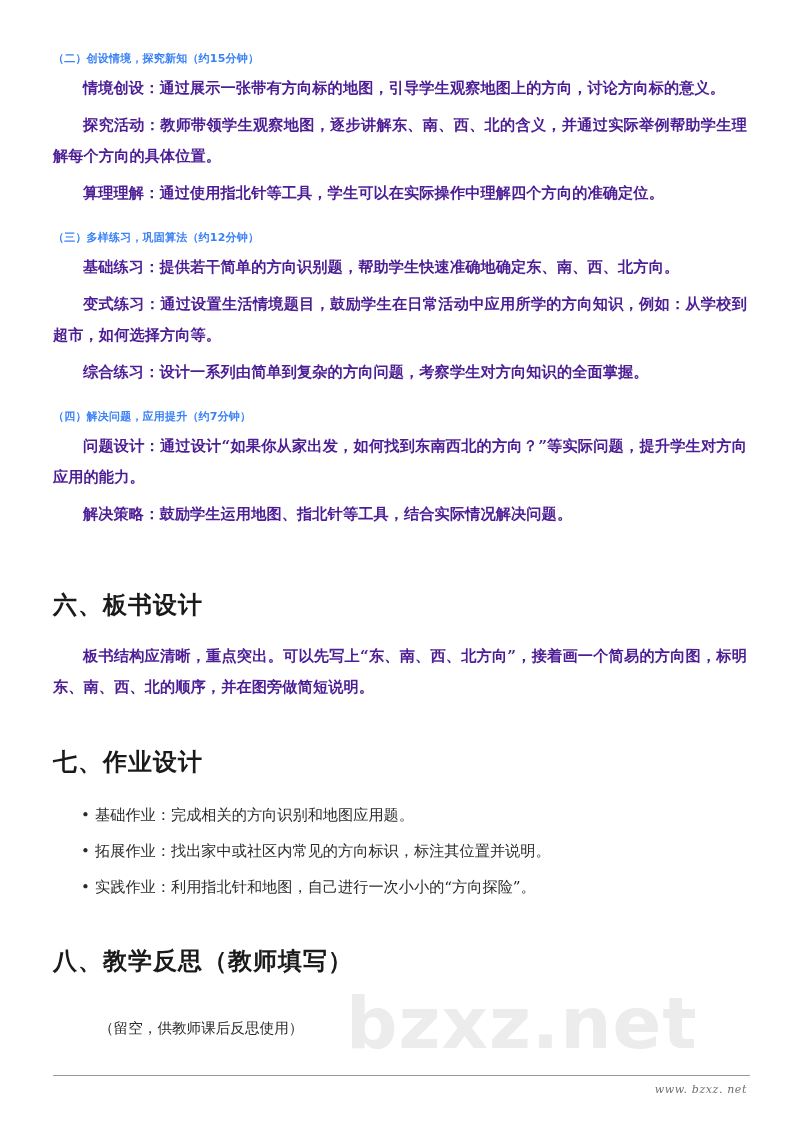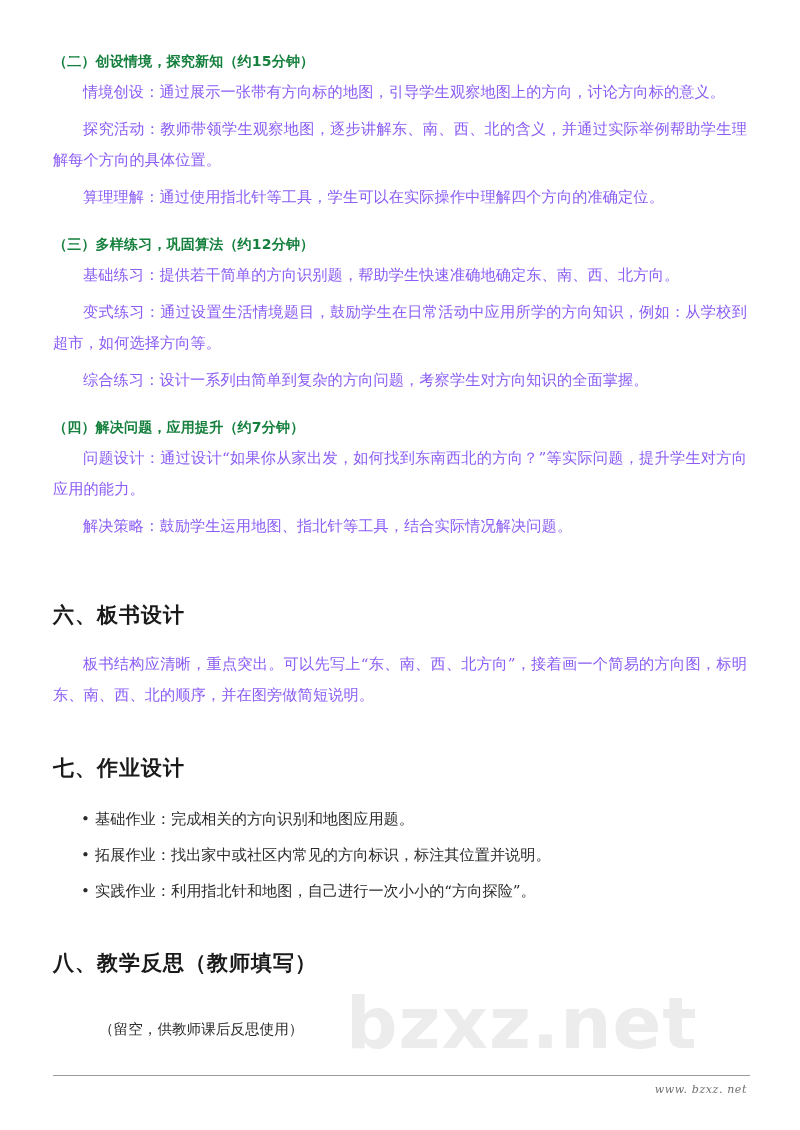--- a/index.html
+++ b/index.html
@@ -57,41 +57,42 @@
     font-size: 11px;
     color: #6f6f6f;
     letter-spacing: 0.6px;
     white-space: nowrap;
     margin-left: 30px;
   }
   
   .subhead {
     font-family: "DejaVu Sans", "Liberation Sans", sans-serif;
     font-weight: bold;
-    font-size: 14px;
-    color: #15803d;
+    font-size: 11px;
+    color: #3b82f6;
     line-height: 1.35;
     margin: 0 0 6px 0;
     letter-spacing: 0.2px;
   }
   .para {
     font-family: "DejaVu Serif", "Liberation Serif", serif;
     font-size: 15.2px;
-    color: #8b5cf6;
+    color: #4c1d95;
     line-height: 31px;
     margin: 0 0 6px 0;
     text-indent: 30px;
     text-align: justify;
     text-justify: inter-ideograph;
     letter-spacing: 0.1px;
+    font-weight: bold;
   }
   .major-head {
     font-family: "DejaVu Sans", "Liberation Sans", sans-serif;
     font-weight: bold;
-    font-size: 21px;
+    font-size: 24px;
     color: #1a1a1a;
     line-height: 1.3;
     margin: 0;
     letter-spacing: 1px;
   }
   .bullets {
     list-style: none;
     margin: 0;
     padding: 0;
   }

